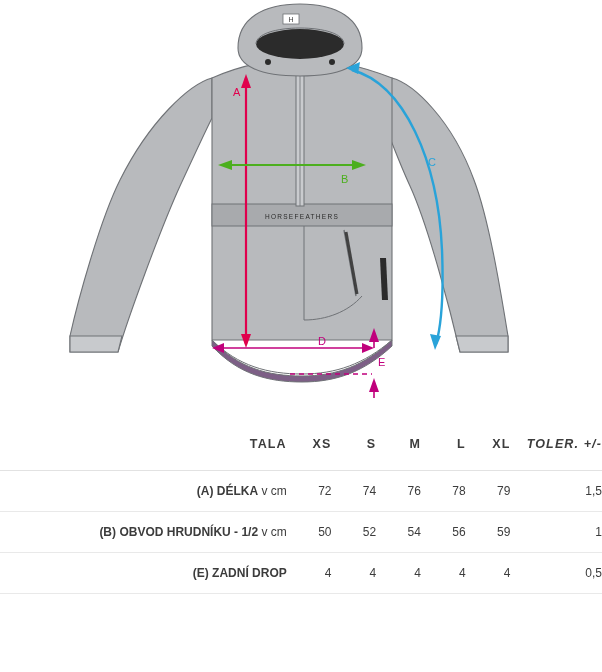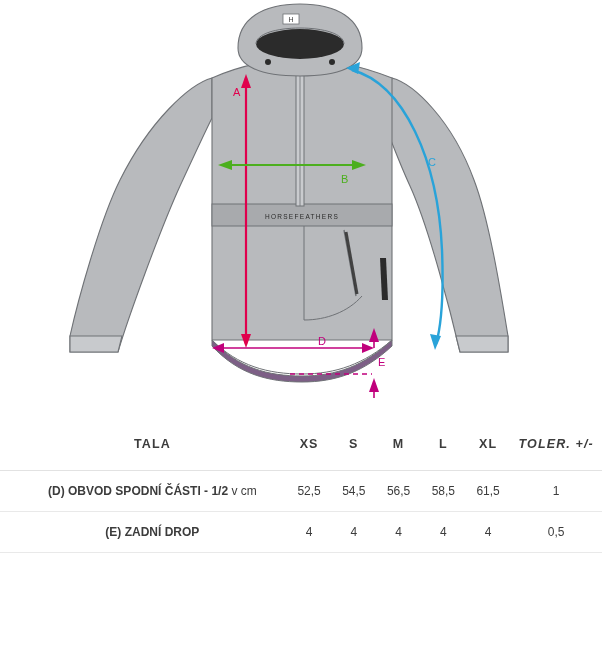--- a/index.html
+++ b/index.html
@@ -29,21 +29,21 @@
   .illustration svg {
     display: block;
   }
   
   .size-table {
     width: 602px;
     border-collapse: collapse;
     font-size: 12px;
   }
   .size-table th, .size-table td {
-    text-align: center;
+    text-align: right;
     padding: 0;
     vertical-align: middle;
   }
   .size-table thead th {
     height: 52px;
     font-weight: bold;
     letter-spacing: 0.09em;
     color: #3c3c3c;
     font-size: 12.5px;
     border-bottom: 1px solid #e2e2e2;
@@ -156,35 +156,47 @@
         <th class="col-size hdr-size">XS</th>
         <th class="col-size hdr-size">S</th>
         <th class="col-size hdr-size">M</th>
         <th class="col-size hdr-size">L</th>
         <th class="col-size hdr-size">XL</th>
         <th class="col-tol tol-hdr">TOLER. +/-</th>
       </tr>
     </thead>
     <tbody>
 
-
-
-
       <tr>
         <td class="col-name">
-          <span class="row-label-bold">(D)</span>
-          <span class="row-label-bold">OBVOD SPODNÍ ČÁSTI - 1/2</span><span class="row-label-norm"> v cm</span>
+          <span class="row-label-bold">(A)</span>
+          <span class="row-label-bold">DÉLKA</span><span class="row-label-norm"> v cm</span>
         </td>
-        <td class="cell-size">52,5</td>
-        <td class="cell-size">54,5</td>
-        <td class="cell-size">56,5</td>
-        <td class="cell-size">58,5</td>
-        <td class="cell-size">61,5</td>
+        <td class="cell-size">72</td>
+        <td class="cell-size">74</td>
+        <td class="cell-size">76</td>
+        <td class="cell-size">78</td>
+        <td class="cell-size">79</td>
+        <td class="col-tol">1,5</td>
+      </tr>
+
+      <tr>
+        <td class="col-name">
+          <span class="row-label-bold">(B)</span>
+          <span class="row-label-bold">OBVOD HRUDNÍKU - 1/2</span><span class="row-label-norm"> v cm</span>
+        </td>
+        <td class="cell-size">50</td>
+        <td class="cell-size">52</td>
+        <td class="cell-size">54</td>
+        <td class="cell-size">56</td>
+        <td class="cell-size">59</td>
         <td class="col-tol">1</td>
       </tr>
+
+
 
       <tr>
         <td class="col-name">
           <span class="row-label-bold">(E)</span>
           <span class="row-label-bold">ZADNÍ DROP</span><span class="row-label-norm"></span>
         </td>
         <td class="cell-size">4</td>
         <td class="cell-size">4</td>
         <td class="cell-size">4</td>
         <td class="cell-size">4</td>

